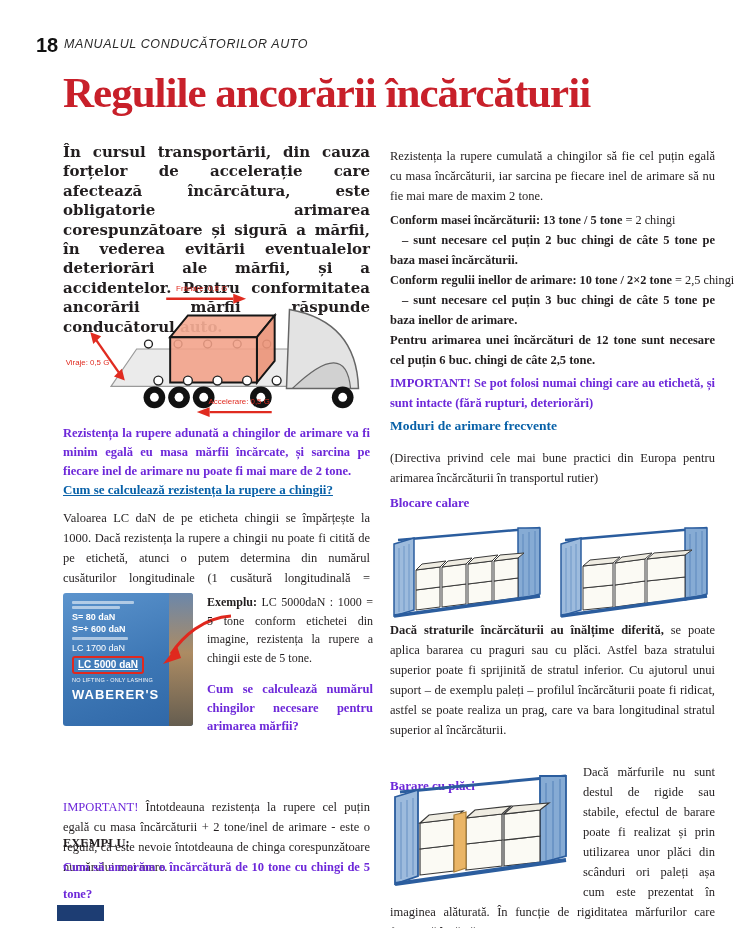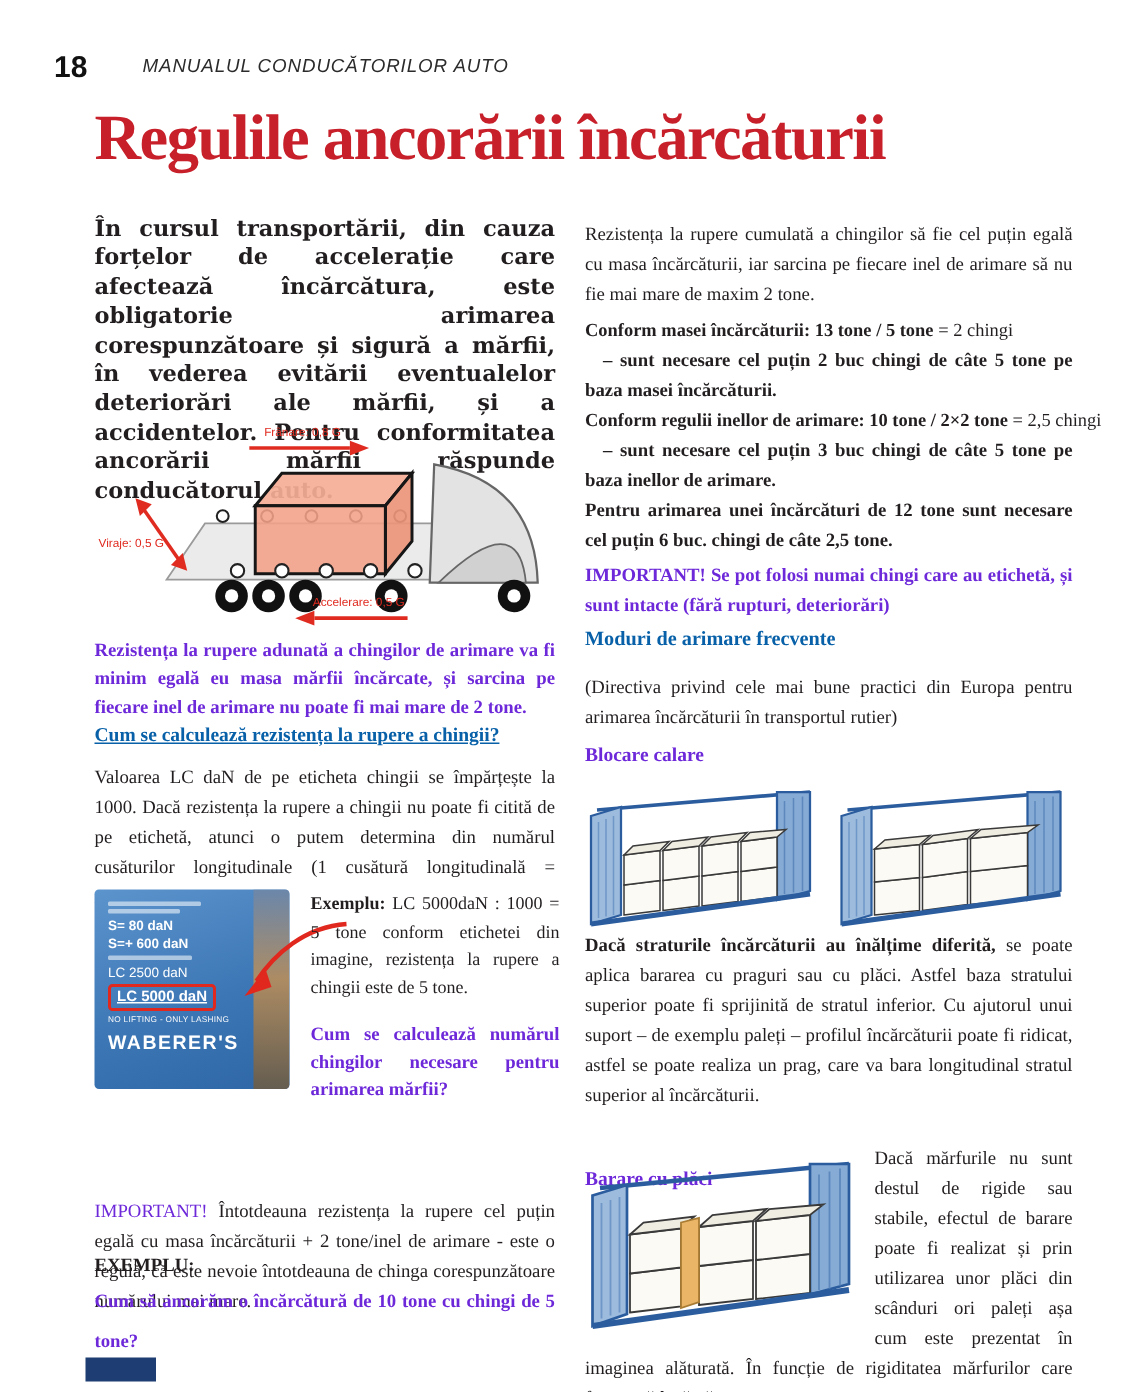--- a/index.html
+++ b/index.html
@@ -52,21 +52,21 @@
   .footer-mark{width:47px;height:16px;background:#1d3d73;}
   .illus-row{display:flex;gap:9px;}
   .boards-fig{width:325px;}
   .boards-fig svg{float:left;margin:0 8px 4px 0;}
   .dlabel{font-family:"Liberation Sans",sans-serif;font-size:8px;fill:#e02b20;}
 </style>
 </head>
 <body>
 
 <div class="abs pagenum" style="left:36px;top:34px;">18</div>
-<div class="abs manual-title" style="left:64px;top:37px;margin-left:31px;">MANUALUL CONDUCĂTORILOR AUTO</div>
+<div class="abs manual-title" style="left:64px;top:37px;">MANUALUL CONDUCĂTORILOR AUTO</div>
 
 <h1 class="abs main-title" style="left:63px;top:68px;margin:0;">Regulile ancorării încărcăturii</h1>
 
 <p class="abs intro just" style="left:63px;top:143px;">În cursul transportării, din cauza forțelor de accelerație care afectează încărcătura, este obligatorie arimarea corespunzătoare și sigură a mărfii, în vederea evitării eventualelor deteriorări ale mărfii, și a accidentelor. Pentru conformitatea ancorării mărfii răspunde conducătorul auto.</p>
 
 <div class="abs" style="left:63px;top:278px;">
   <svg width="307" height="140" viewBox="0 0 310 142">
 
     <text class="dlabel" x="140" y="13" text-anchor="middle">Frânare: 0,8 G</text>
     <line x1="104" y1="21" x2="172" y2="21" stroke="#e02b20" stroke-width="2.4"></line>
@@ -133,21 +133,21 @@
 
 <p class="abs body-txt just calcpar" style="left:63px;top:508px;">Valoarea LC daN de pe eticheta chingii se împărțește la 1000. Dacă rezistența la rupere a chingii nu poate fi citită de pe etichetă, atunci o putem determina din numărul cusăturilor longitudinale (1 cusătură longitudinală = rezistență de 1 tonă)</p>
 
 <div class="abs sticker" style="left:63px;top:593px;">
   <div class="photo-edge"></div>
   <div class="tinybar" style="width:62px;"></div>
   <div class="tinybar" style="width:48px;"></div>
   <div class="stk-line">S= 80 daN</div>
   <div class="stk-line">S=+ 600 daN</div>
   <div class="tinybar" style="width:56px;"></div>
-  <div class="stk-line3">LC 2500 daN</div>
+  <div class="stk-line3">LC 1700 daN</div>
   <div class="lc-box">LC 5000 daN</div>
   <div class="stk-small">NO LIFTING - ONLY LASHING</div>
   <div class="stk-brand">WABERER'S</div>
 </div>
 
 <svg class="abs" style="left:155px;top:610px;" width="80" height="58" viewBox="0 0 80 58">
   <path d="M76,6 C48,8 28,26 16,44" stroke="#e0281e" stroke-width="3" fill="none"></path>
   <polygon points="22,36 8,54 26,48" fill="#e0281e"></polygon>
 </svg>
 

